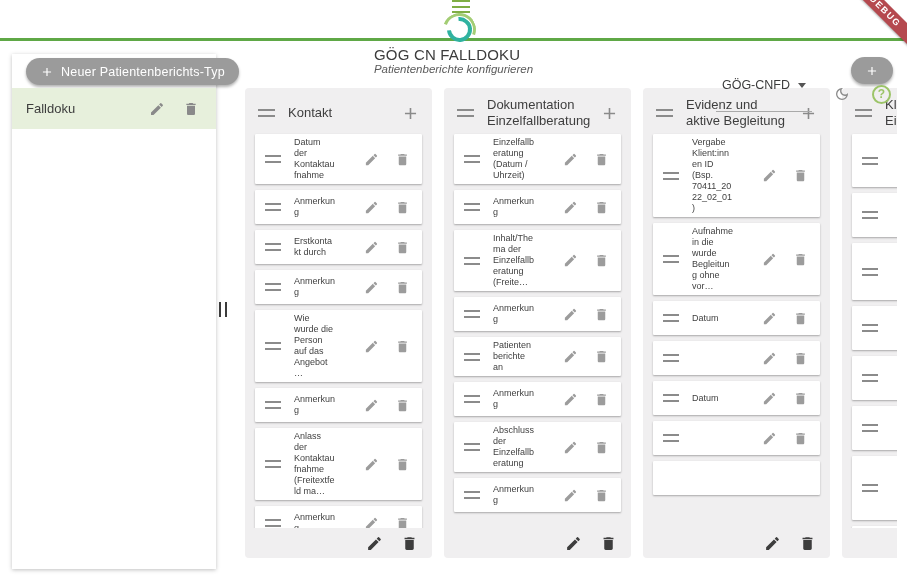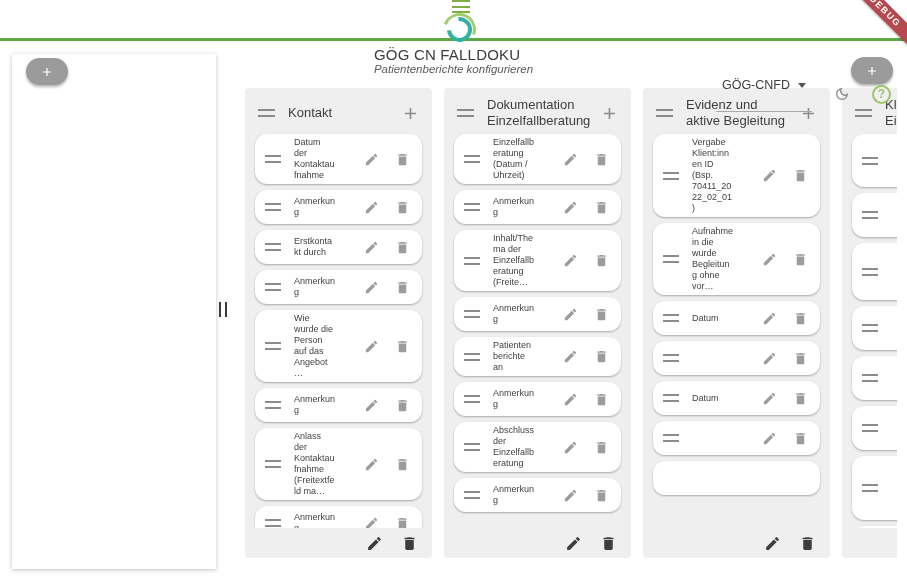--- a/index.html
+++ b/index.html
@@ -137,21 +137,21 @@
   .group-title {
     flex: 1; min-width: 0; margin-left: 13px;
     font-size: 13px; color: #3e3e3e; line-height: 16px;
     white-space: pre-line;
   }
   .plus-btn { margin-left: 6px; }
   .plus-btn svg { width: 19px; height: 19px; fill: #8a8a8a; }
 
   .group-cards { flex: 1; overflow: hidden; padding: 2px 10px 0 10px; }
   .card {
-    background: #fff; border-radius: 12px;
+    background: #fff; border-radius: 1px;
     box-shadow: 0 1px 2px rgba(0,0,0,.3);
     display: flex; align-items: center;
     min-height: 34px; padding: 3px 12px 3px 10px;
     margin-bottom: 6px;
   }
   .card-label {
     width: 42px; margin-left: 13px; flex: none;
     font-size: 9px; line-height: 11px; color: #3f3f3f;
     overflow-wrap: anywhere; word-break: break-word;
   }
@@ -194,21 +194,35 @@
     </span>
   </div>
   <div class="ribbon">DEBUG</div>
 </header>
 
 <aside class="sidebar">
   <button class="gray-btn">
     <svg viewBox="0 0 24 24">
         <path d="M19 13h-6v6h-2v-6H5v-2h6V5h2v6h6v2z"></path>
       </svg>
+    <span>Neuer Patientenberichts-Typ</span>
   </button>
+  <div class="type-row">
+    <span class="row-label">Falldoku</span>
+    <span class="icon-btn">
+      <svg viewBox="0 0 24 24">
+          <path d="M3 17.25V21h3.75L17.81 9.94l-3.75-3.75L3 17.25zM20.71 7.04c.39-.39.39-1.02 0-1.41l-2.34-2.34a.996.996 0 0 0-1.41 0l-1.83 1.83 3.75 3.75 1.83-1.83z"></path>
+        </svg>
+    </span>
+    <span class="icon-btn">
+      <svg viewBox="0 0 24 24">
+          <path d="M6 19c0 1.1.9 2 2 2h8c1.1 0 2-.9 2-2V7H6v12zM19 4h-3.5l-1-1h-5l-1 1H5v2h14V4z"></path>
+        </svg>
+    </span>
+  </div>
 </aside>
 
 <span class="splitter"></span>
 
 <main class="main">
   <button class="gray-btn new-group-btn">
     <svg viewBox="0 0 24 24">
         <path d="M19 13h-6v6h-2v-6H5v-2h6V5h2v6h6v2z"></path>
       </svg>
   </button>

